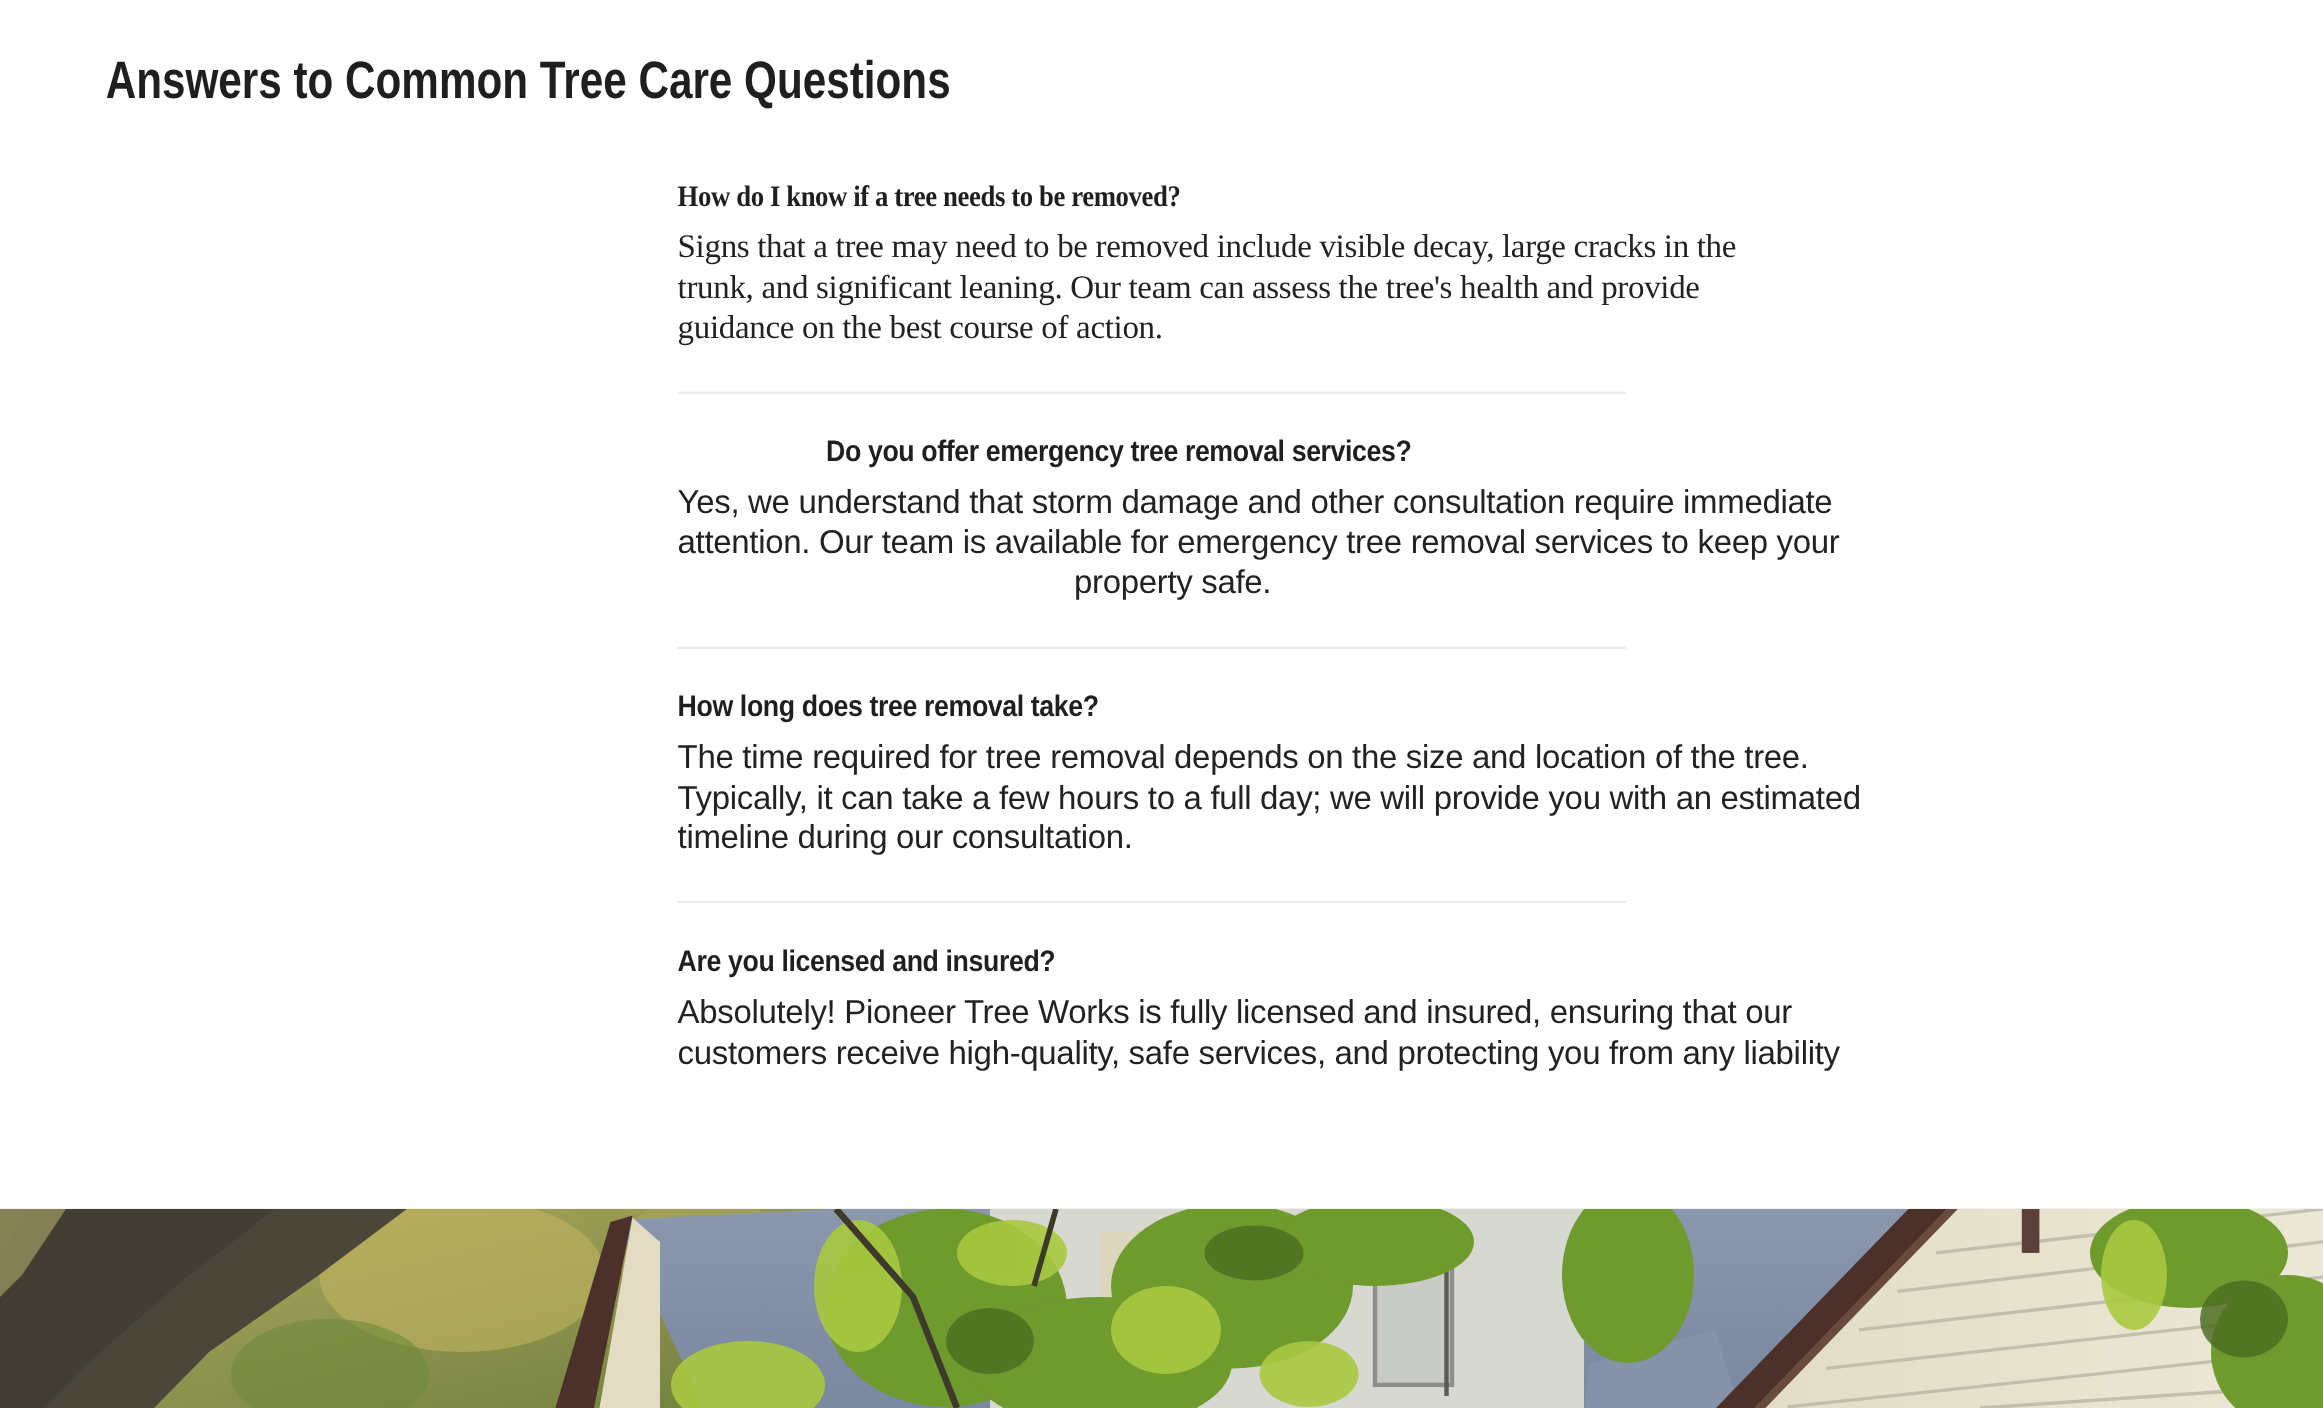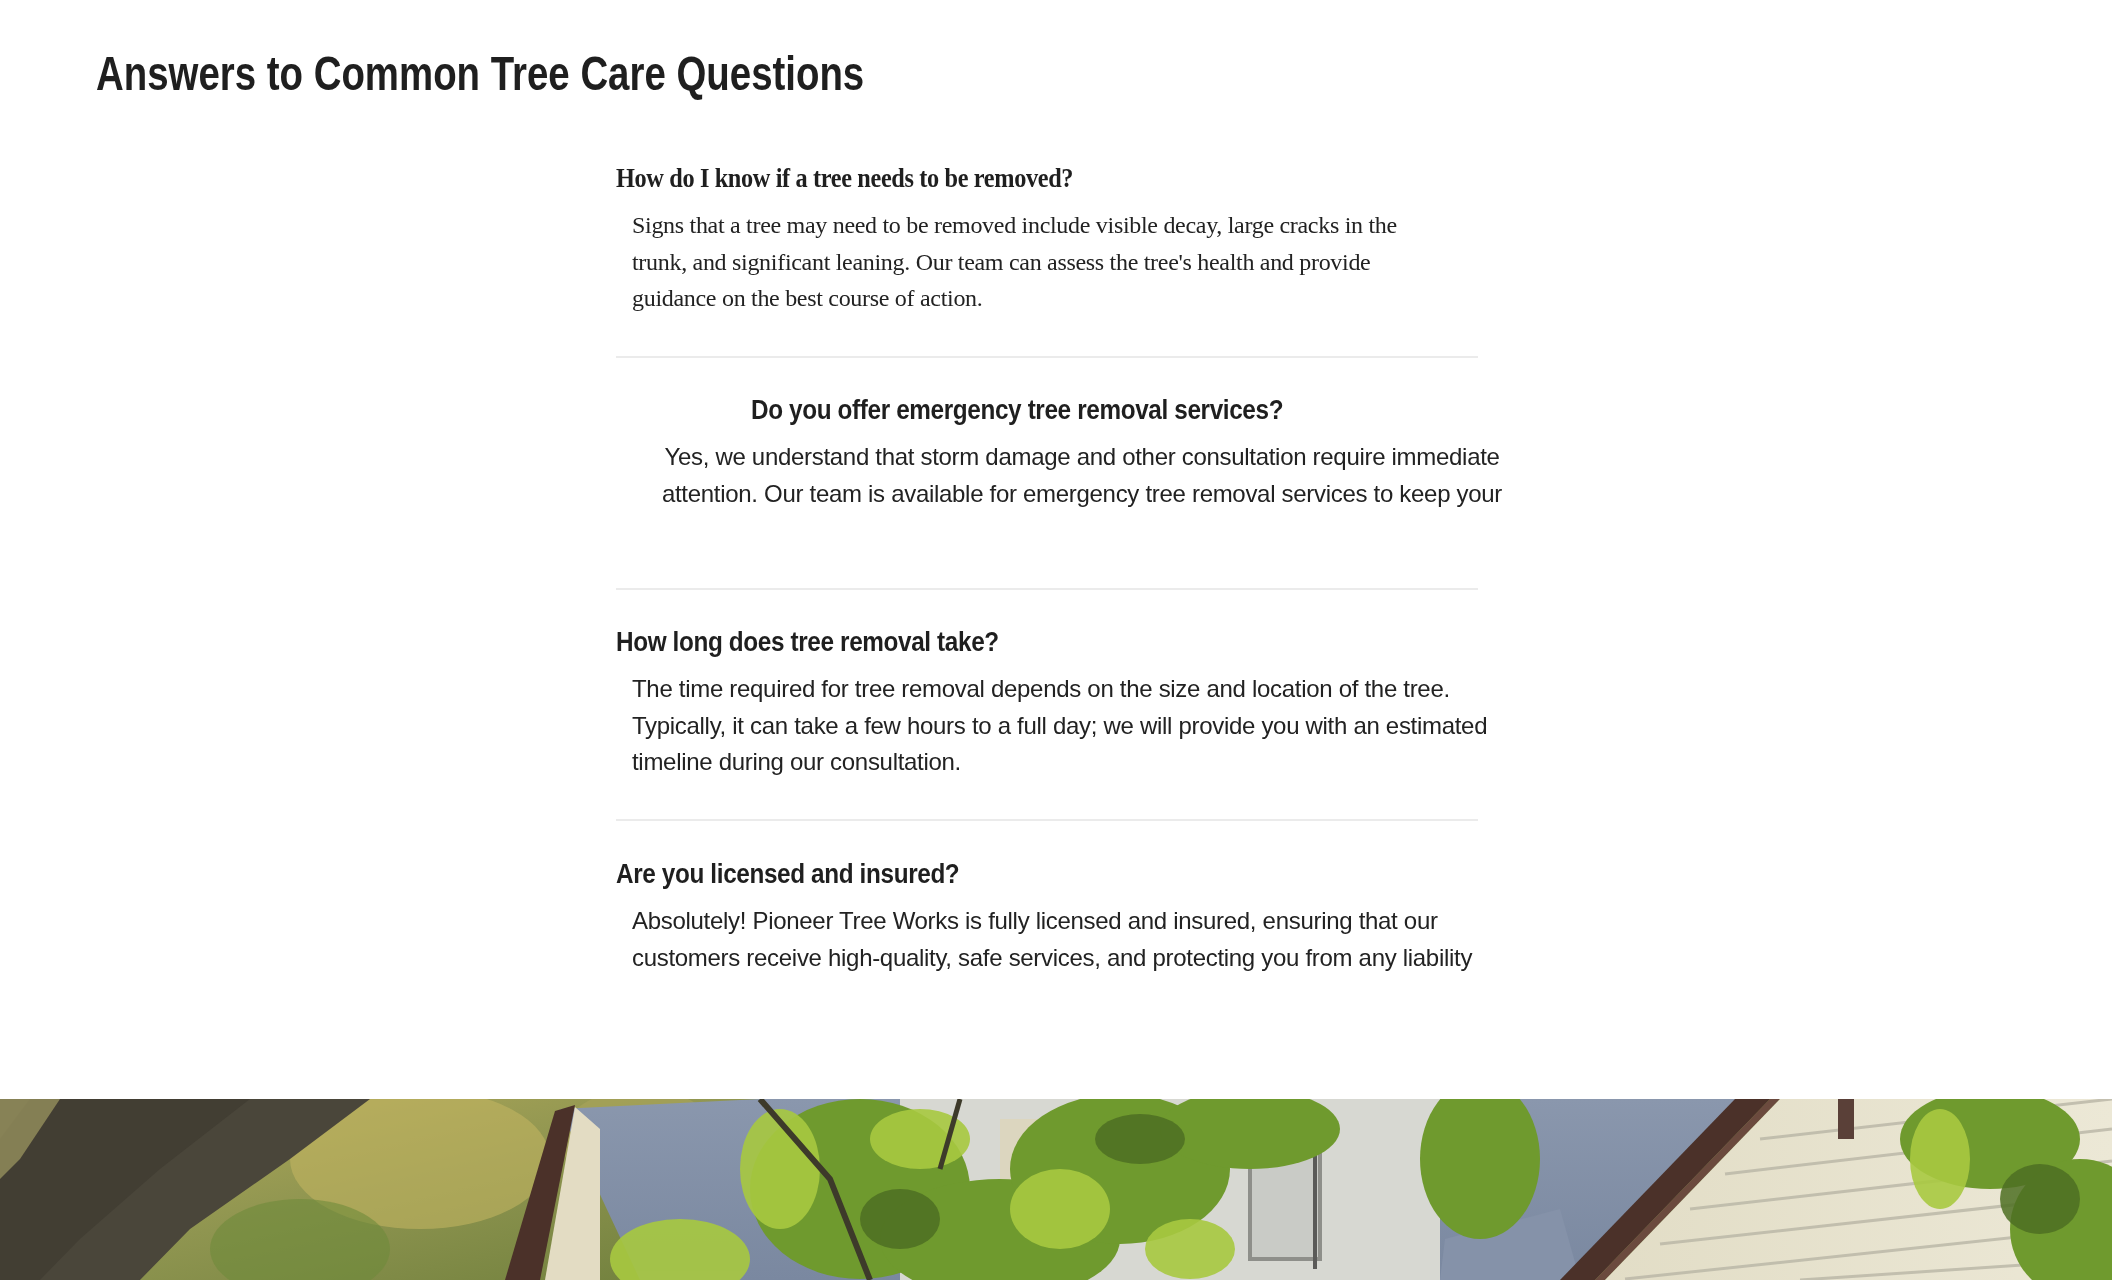--- a/index.html
+++ b/index.html
@@ -51,25 +51,24 @@
       display: inline-block;
       transform: scaleX(0.9);
       transform-origin: left center;
       letter-spacing: -0.4px;
     }
     .faq-answer {
       position: absolute;
       left: 0;
       top: 47px;
       width: 900px;
-      font-size: 24px;
+      font-size: 30px;
       line-height: 36.5px;
       color: #222222;
       letter-spacing: -0.3px;
-      margin-left: 16px;
     }
     .faq-answer .line {
       display: block;
       white-space: nowrap;
     }
     .divider {
       position: absolute;
       left: 616px;
       width: 862px;
       height: 2px;
@@ -103,20 +102,21 @@
     <span class="line">guidance on the best course of action.</span>
   </div>
 </div>
 <div class="divider" style="top:356px;"></div>
 
 <div class="faq" style="top:392px;text-align:center;">
   <h3 class="faq-question">Do you offer emergency tree removal services?</h3>
   <div class="faq-answer">
     <span class="line">Yes, we understand that storm damage and other consultation require immediate</span>
     <span class="line">attention. Our team is available for emergency tree removal services to keep your</span>
+    <span class="line">property safe.</span>
   </div>
 </div>
 <div class="divider" style="top:588px;"></div>
 
 <div class="faq" style="top:624px;">
   <h3 class="faq-question">How long does tree removal take?</h3>
   <div class="faq-answer">
     <span class="line">The time required for tree removal depends on the size and location of the tree.</span>
     <span class="line">Typically, it can take a few hours to a full day; we will provide you with an estimated</span>
     <span class="line">timeline during our consultation.</span>

